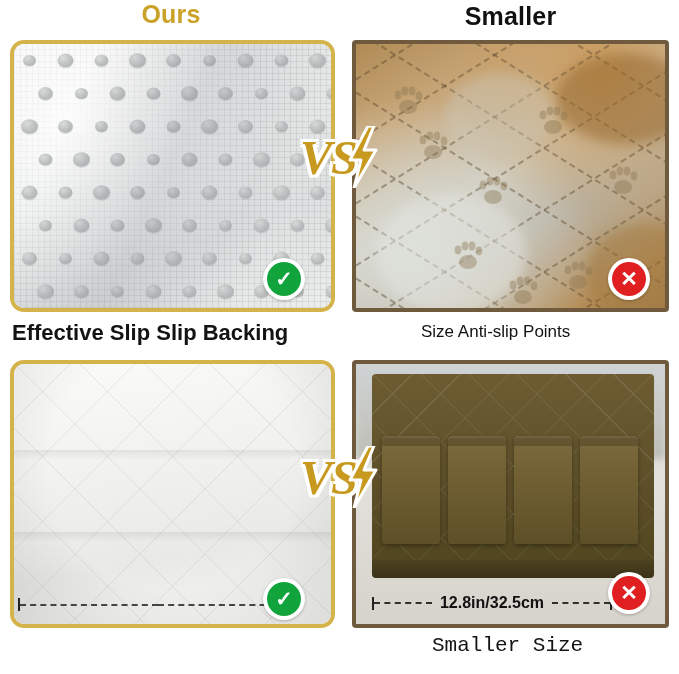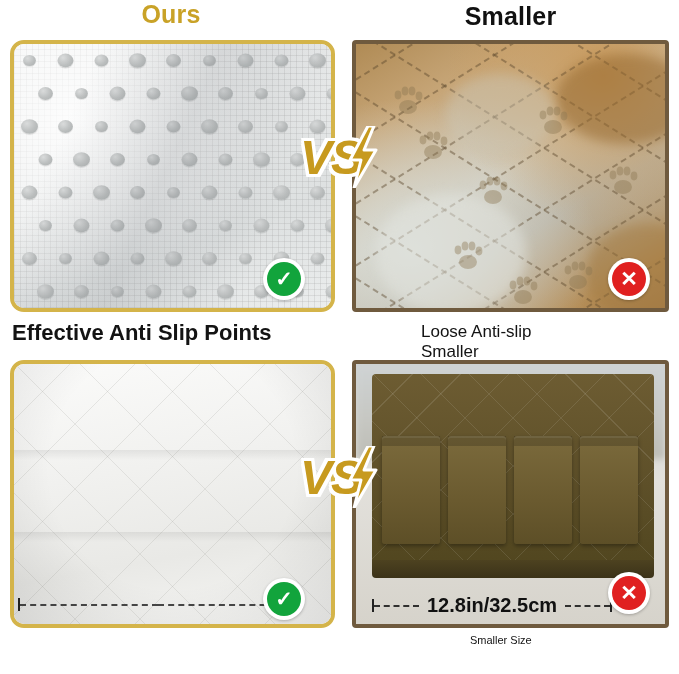--- a/index.html
+++ b/index.html
@@ -218,20 +218,21 @@
     font-weight: bold;
     font-style: italic;
     font-size: 48px;
     color: #c79a1f;
     text-shadow:
       -3px -3px 0 #ffffff, 3px -3px 0 #ffffff,
       -3px 3px 0 #ffffff, 3px 3px 0 #ffffff,
       0 -3px 0 #ffffff, 0 3px 0 #ffffff,
       -3px 0 0 #ffffff, 3px 0 0 #ffffff;
     letter-spacing: -1px;
+    font-family: Liberation Serif, serif;
   }
   #vs-top  { left: 300px; top: 130px; }
   #vs-bot  { left: 300px; top: 450px; }
 
   .bolt-svg { position: absolute; left: 48px; top: -4px; }
 
   
   .badge {
     position: absolute;
     z-index: 25;
@@ -290,34 +291,34 @@
   #measure-ours {
     left: 18px;
     top: 598px;
     width: 280px;
     font-size: 16px;
   }
   #measure-others {
     left: 372px;
     top: 594px;
     width: 240px;
-    font-size: 20px;
+    font-size: 16px;
   }
   #measure-others .line { border-top-color: rgba(30,30,30,0.9); }
   #measure-others .val { color: #111111; }
 
   
   .caption {
     position: absolute;
     color: #131313;
   }
   #cap-tl { left: 12px;  top: 320px; font-size: 22px; font-weight: bold; }
   #cap-tr { left: 421px; top: 322px; font-size: 17px; font-weight: normal; }
   #cap-bl { left: 24px;  top: 640px; font-size: 22px; font-weight: bold; }
-  #cap-br { left: 470px; top: 634px; font-size: 11px; font-weight: normal; }
+  #cap-br { left: 432px; top: 634px; font-size: 21px; font-weight: normal; font-family: Liberation Mono, monospace; }
 </style>
 </head>
 <body>
 
 <div class="page">
 
   <div class="col-heading heading-ours">Ours</div>
   <div class="col-heading heading-others">Smaller</div>
 
   <div class="panel panel-ours" id="panel-tl">
@@ -540,17 +541,17 @@
   </div>
 
   <div class="measure" id="measure-others">
     <span class="cap"></span>
     <span class="line"></span>
     <span class="val">12.8in/32.5cm</span>
     <span class="line"></span>
     <span class="cap"></span>
   </div>
 
-  <div class="caption" id="cap-tl">Effective Anti Slip Points</div>
-  <div class="caption" id="cap-tr">Loose Anti-slip Smaller</div>
+  <div class="caption" id="cap-tl">Effective Slip Slip Backing</div>
+  <div class="caption" id="cap-tr">Size Anti-slip Points</div>
   <div class="caption" id="cap-br">Smaller Size</div>
 
 </div>
 
 </body></html>

